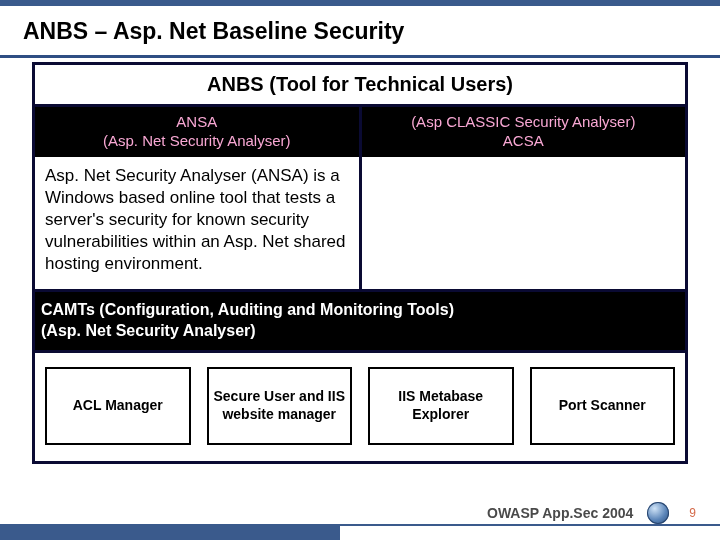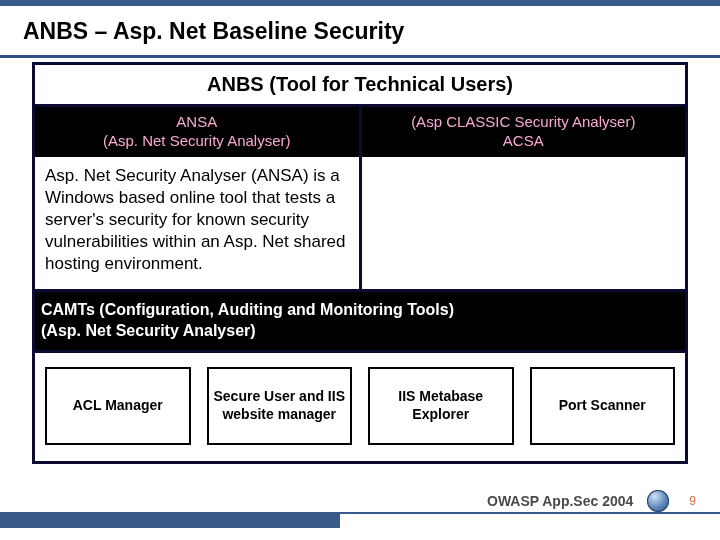--- a/index.html
+++ b/index.html
@@ -26,21 +26,21 @@
 .colbody{font-size:17px;padding:8px 10px 14px 10px;line-height:1.3;min-height:86px}
 
 
 .camts{background:#000;color:#fff;text-align:left;font-weight:bold;font-size:16px;padding:8px 6px;border-top:3px solid #0a0a33;border-bottom:3px solid #0a0a33;line-height:1.3}
 
 
 .tools{display:flex;padding:14px 10px 16px 10px;gap:16px}
 .tool{flex:1;border:2px solid #000;background:#fff;text-align:center;font-weight:bold;font-size:14px;padding:10px 4px;display:flex;align-items:center;justify-content:center;min-height:54px;line-height:1.25}
 
 
-.footer{position:absolute;bottom:12px;left:0;right:0}
+.footer{position:absolute;bottom:0;left:0;right:0}
 .footbar{height:14px;background:#3a5a8c;width:340px}
 .footline{height:2px;background:#3a5a8c}
 .footright{position:absolute;right:24px;bottom:16px;display:flex;align-items:center;gap:14px}
 .footlabel{font-weight:bold;font-size:14px;color:#4a4a4a}
 .globe{width:22px;height:22px;border-radius:50%;background:radial-gradient(circle at 35% 30%,#cfe3f7 0%,#5a84b8 55%,#2a4a78 100%);box-shadow:0 0 0 1px #28456e inset}
 .pagenum{font-size:12px;color:#d46a4a;margin-left:6px}
 </style>
 </head>
 <body>
 

